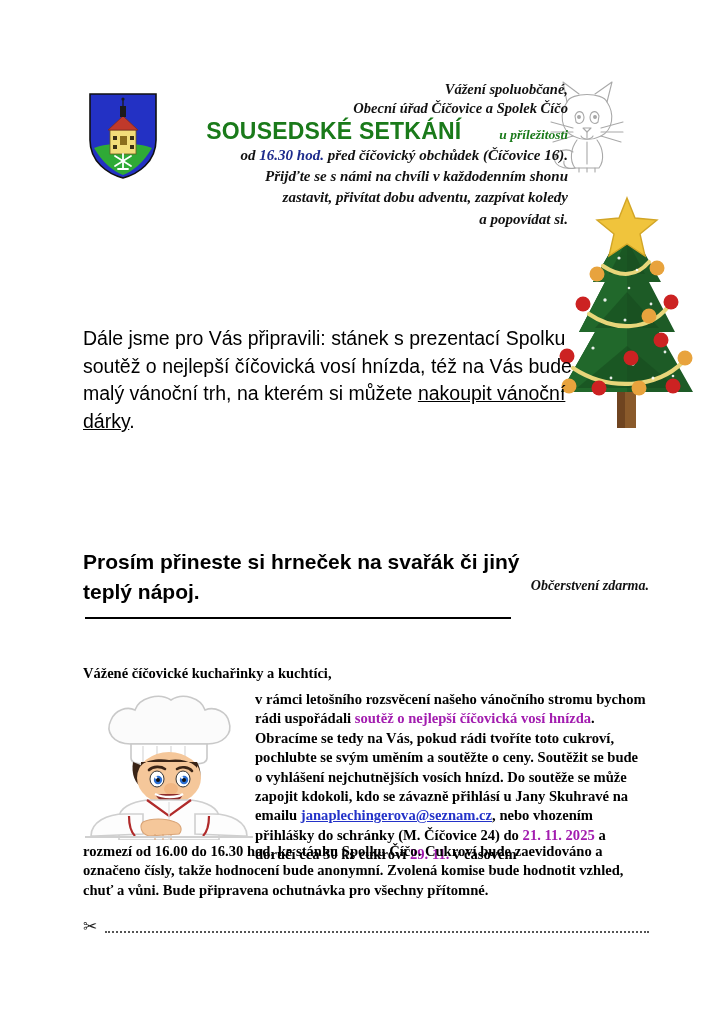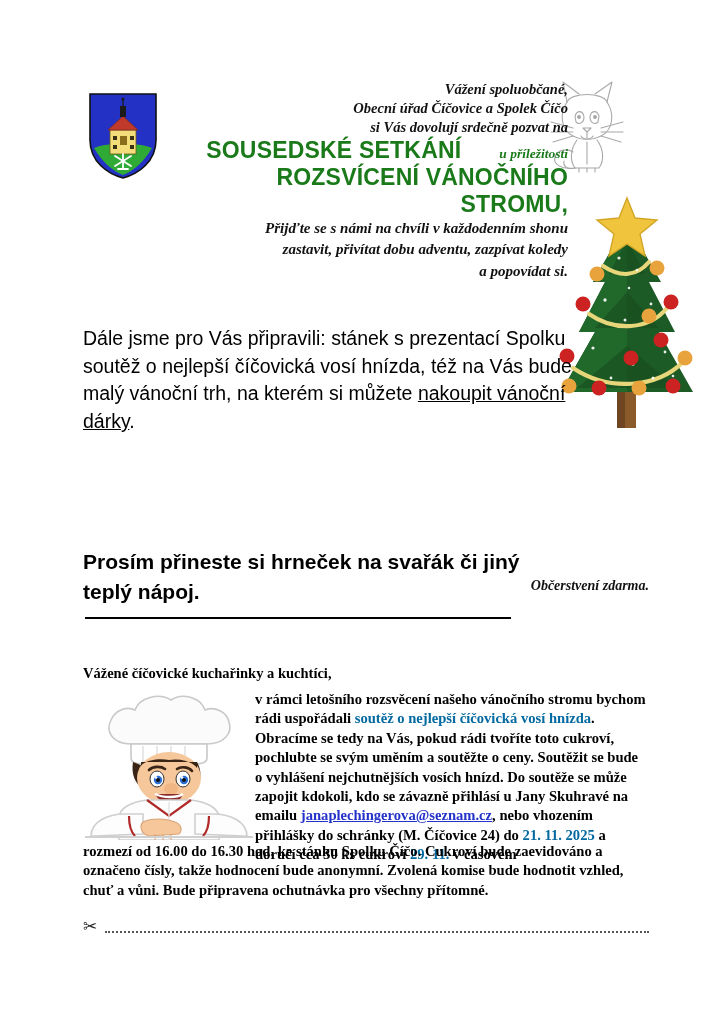--- a/index.html
+++ b/index.html
@@ -78,21 +78,21 @@
   #cooks-para{
     position:absolute;left:255px;top:690px;width:392px;
     font-family:"Liberation Serif",serif;font-weight:bold;
     font-size:14.6px;color:#000;line-height:1.33;text-align:left;
   }
   #cooks-para2{
     position:absolute;left:83px;top:842px;width:566px;
     font-family:"Liberation Serif",serif;font-weight:bold;
     font-size:14.6px;color:#000;line-height:1.33;text-align:left;
   }
-  .red{color:#0369a1;}
+  .red{color:#a21caf;}
   .email{color:#2332c8;text-decoration:underline;}
 
   
   #cut-row{position:absolute;left:83px;top:918px;width:566px;height:22px;}
   #scissors-icon{position:absolute;left:0;top:0;font-size:17px;line-height:1;color:#222;}
   #dotted{
     position:absolute;left:22px;top:13px;width:544px;height:0;
     border-top:2.4px dotted #555;
   }
 </style>
@@ -193,29 +193,28 @@
       <circle cx="106" cy="192" r="7.5" fill="#e8a33d"></circle>
       <circle cx="140" cy="190" r="7.5" fill="#cc2222"></circle>
     </g>
 
     <path d="M94 2 L102 22 L124 24 L107 38 L112 60 L94 48 L76 60 L81 38 L64 24 L86 22 Z" fill="#f0c43c" stroke="#d2a526" stroke-width="1.4"></path>
   </svg>
 
   <div id="invite">
     <span class="sc script">Vážení spoluobčané,</span>
     <span class="sc script">Obecní úřad Číčovice a Spolek Číčo</span>
-    <span class="sc script">si Vás dovolují srdečně pozvat na</span>
 
     <span class="headline">
       <span>SOUSEDSKÉ SETKÁNÍ</span><span class="suffix">u příležitosti</span>
     </span>
-    <span class="headline">
-      <span>ROZSVÍCENÍ VÁNOČNÍHO STROMU</span><span class="comma">,</span>
+
+    <span class="det script">
+      <span>od </span><span class="blue">16.30 hod.</span><span> před číčovický obchůdek (Číčovice 16).</span>
     </span>
-
     <span class="det script">Přijďte se s námi na chvíli v každodenním shonu</span>
     <span class="det script">zastavit, přivítat dobu adventu, zazpívat koledy</span>
     <span class="det script">a popovídat si.</span>
   </div>
 
   <div id="body-block">
     <span class="ln">Dále jsme pro Vás připravili: stánek s prezentací Spolku</span>
     <span class="ln">soutěž o nejlepší číčovická vosí hnízda, též na Vás bude</span>
     <span class="ln"><span>malý vánoční trh, na kterém si můžete </span><u>nakoupit vánoční</u></span>
     <span class="ln"><u>dárky</u><span>.</span></span>

